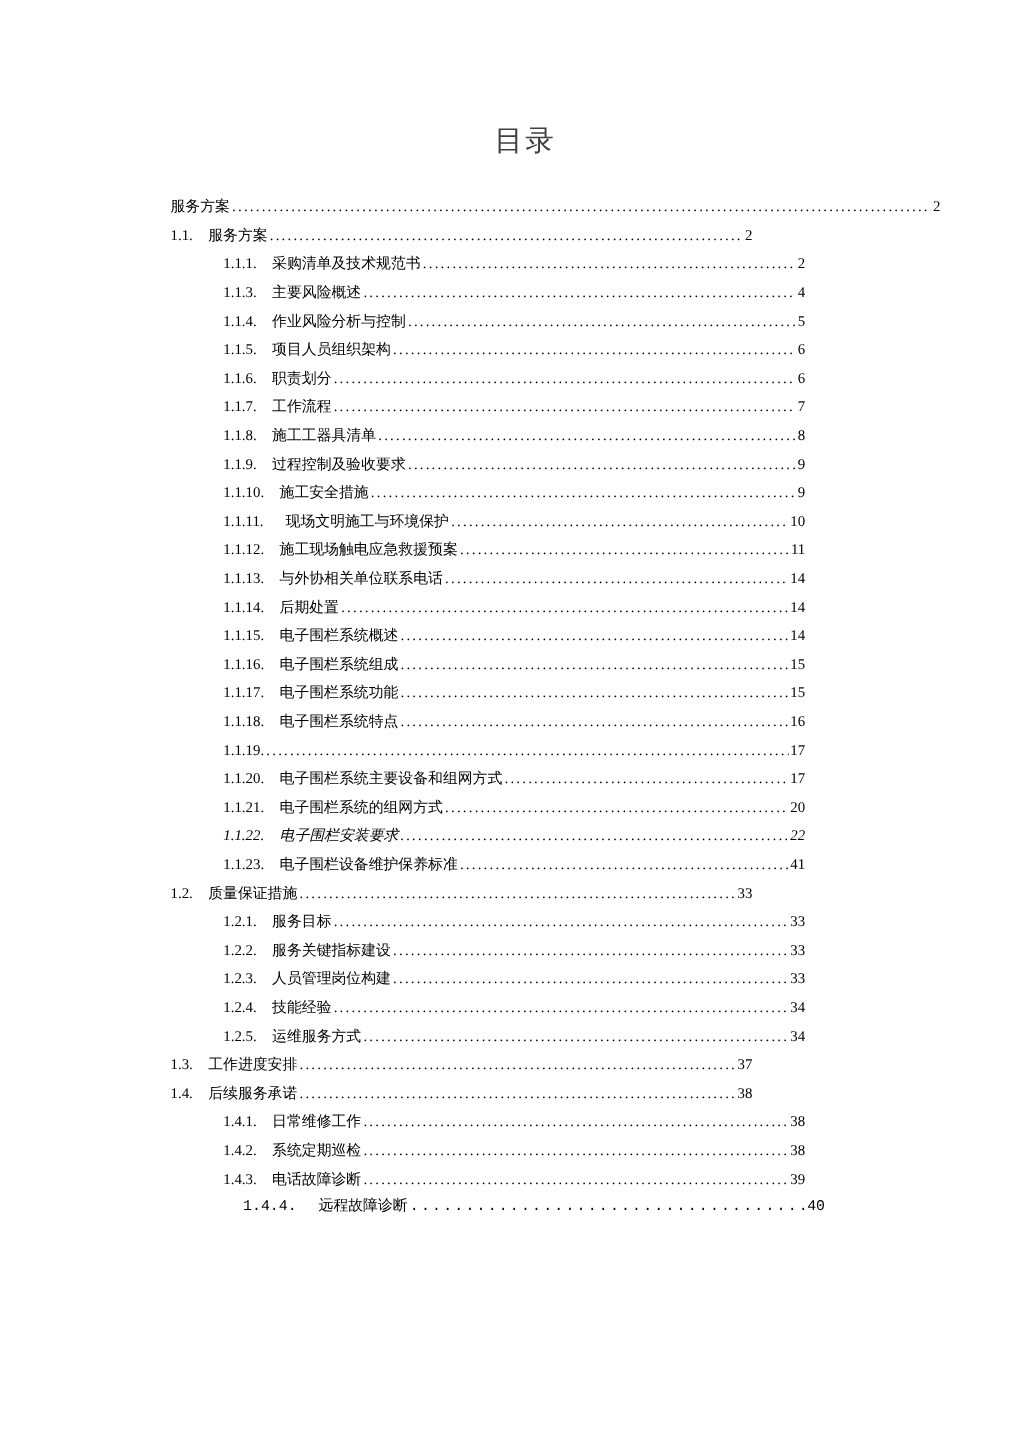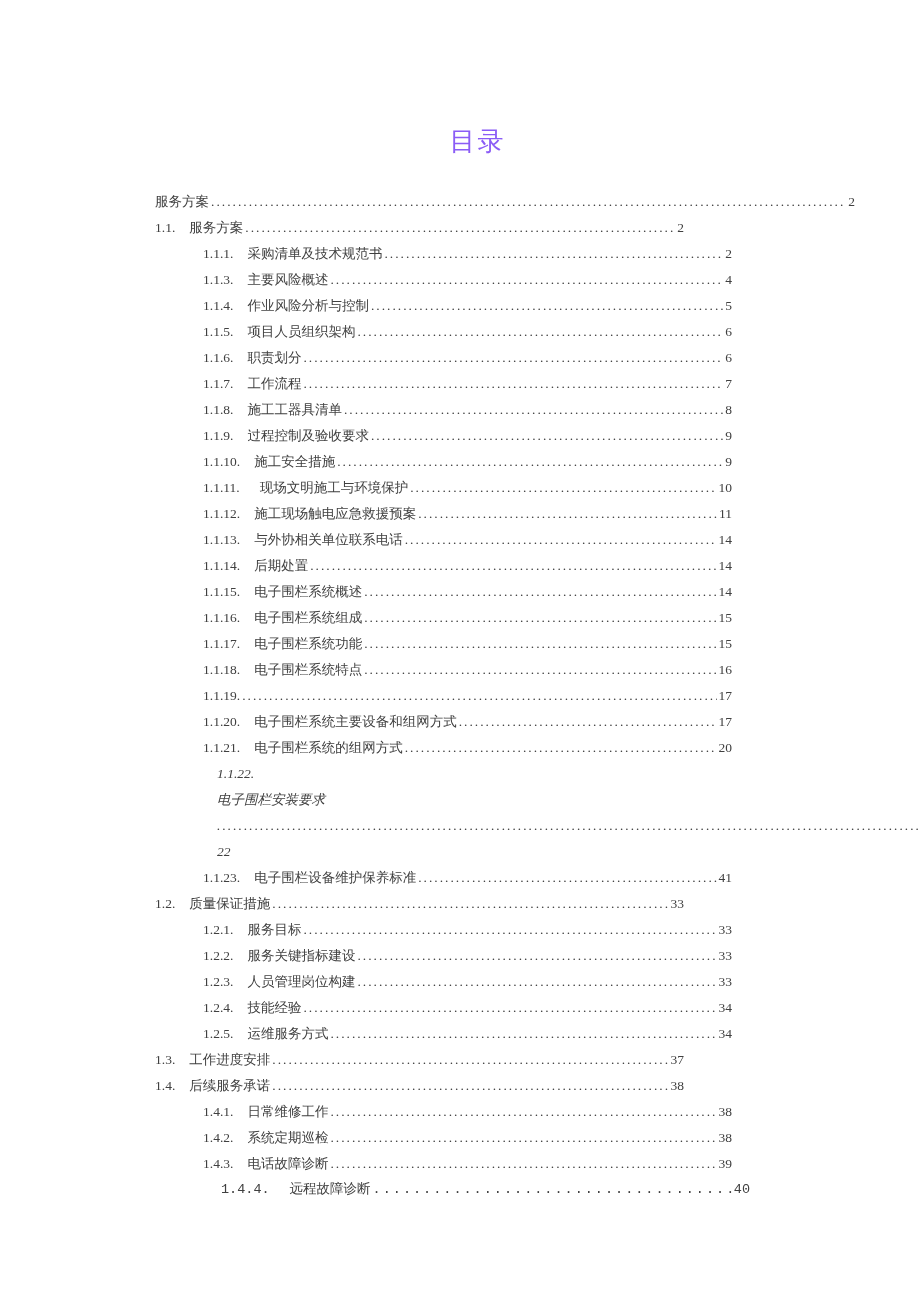--- a/index.html
+++ b/index.html
@@ -12,32 +12,31 @@
   .page {
     width: 920px;
     min-height: 1301px;
     padding: 110px 120px 100px 155px;
     box-sizing: border-box;
     position: relative;
   }
   .title {
     text-align: center;
     font-size: 26px;
-    color: #8b5cf6;
+    color: #404040;
     font-family: "SimSun", "宋体", serif;
     margin-bottom: 30px;
     letter-spacing: 2px;
-    margin-top: 14px;
   }
   .toc-line {
     display: flex;
     align-items: baseline;
     font-size: 13.5px;
     line-height: 26px;
-    color: #404040;
+    color: #000000;
     white-space: nowrap;
   }
   .toc-line .num {
     flex: 0 0 auto;
   }
   .toc-line .txt {
     flex: 0 0 auto;
     margin-left: 14px;
   }
   .toc-line .txt.tight {
@@ -55,21 +54,21 @@
   .toc-line .dots::after {
     content: ".....................................................................................................................................................................................";
   }
   .toc-line .page-num {
     flex: 0 0 auto;
   }
   .indent0 { margin-left: 0px; }
   .indent1 { }
   .indent2 { margin-left: 48px; }
   .indent3 { margin-left: 66px; font-family: Liberation Mono, monospace; }
-  .italic { font-style: italic; flex-direction: column; }
+  .italic { font-style: italic; }
   .short { width: 529px; }
   .wide  { width: 700px; }
 </style>
 </head>
 <body>
 
 <div class="page">
   <div class="title">目录</div>
   <div id="toc-container">
       <div class="toc-line indent0 wide">

